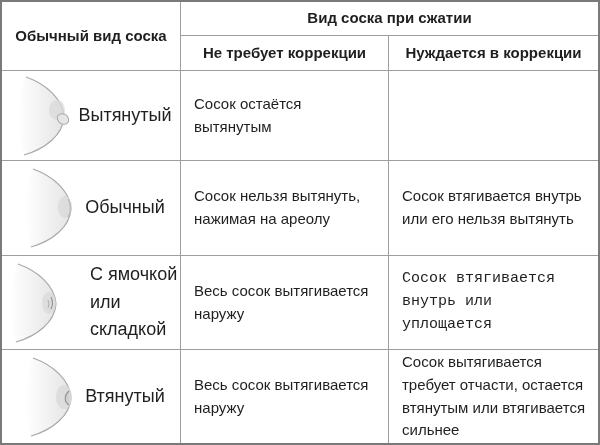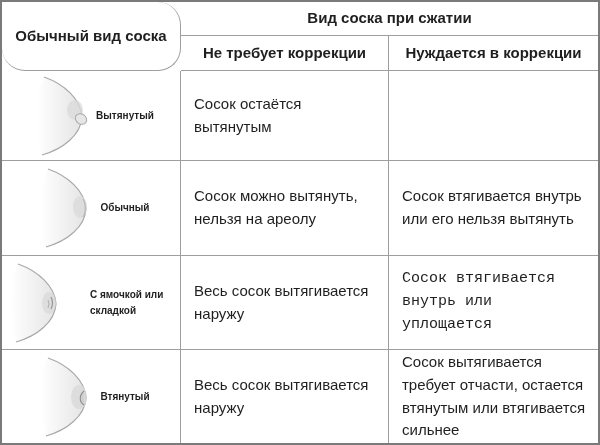--- a/index.html
+++ b/index.html
@@ -17,30 +17,30 @@
     border-bottom:1px solid #9e9e9e;
     display:flex;flex-direction:column;justify-content:center;
     overflow:hidden;
   }
   .noR{border-right:none;}
   .noB{border-bottom:none;}
   .hdr{
     font-weight:bold;font-size:15px;text-align:right;line-height:1.25;
     align-items:center;
   }
-  .hdr-normal{grid-column:1;grid-row:1/3;border-radius:23px;}
+  .hdr-normal{grid-column:1;grid-row:1/3;}
   .hdr-squeeze{grid-column:2/4;grid-row:1;}
   .cellTxt{
     font-size:15px;line-height:1.52;
     padding:4px 8px 4px 13px;text-align:left;
   }
   .typeCell{flex-direction:row;align-items:center;}
   .illus{flex:0 0 58px;margin-left:2px;display:flex;align-items:center;}
   .typeLabel{
-    font-size:10px;line-height:1.52;padding-left:8px;max-width:96px;font-weight:bold;
+    font-size:18px;line-height:1.52;padding-left:8px;max-width:96px;
   }
   svg{display:block;}
 </style>
 </head>
 <body>
 
 <div class="tbl">
 
   <div class="c hdr hdr-normal">
     <span>Обычный вид соска</span>
@@ -92,21 +92,21 @@
           </defs>
         <path d="M14 3 C34 10 51 25 52 43 C51 61 33 75 12 81 C5 62 4 20 14 3 Z" fill="url(#g2)" stroke="none"></path>
         <path d="M14 3 C34 10 51 25 52 43 C51 61 33 75 12 81" fill="none" stroke="#a8a8a8" stroke-width="1.2"></path>
         <ellipse cx="46" cy="41" rx="7" ry="11" fill="#d9d9d9" opacity="0.75"></ellipse>
         <path d="M49 33 C52 38 52 46 49 51" fill="none" stroke="#b5b5b5" stroke-width="1"></path>
       </svg>
     </span>
     <span class="typeLabel">Обычный</span>
   </div>
   <div class="c" style="grid-column:2;grid-row:4;">
-    <div class="cellTxt">Сосок можно вытянуть, нельзя на ареолу</div>
+    <div class="cellTxt">Сосок нельзя вытянуть, нажимая на ареолу</div>
   </div>
   <div class="c noR" style="grid-column:3;grid-row:4;">
     <div class="cellTxt">Сосок втягивается внутрь или его нельзя вытянуть</div>
   </div>
 
   <div class="c typeCell" style="grid-column:1;grid-row:5;gap:20px;">
     <span class="illus">
       <svg width="58" height="84" viewBox="0 0 58 84">
         <defs>
             <linearGradient id="g3" x1="0" y1="0" x2="1" y2="0">

